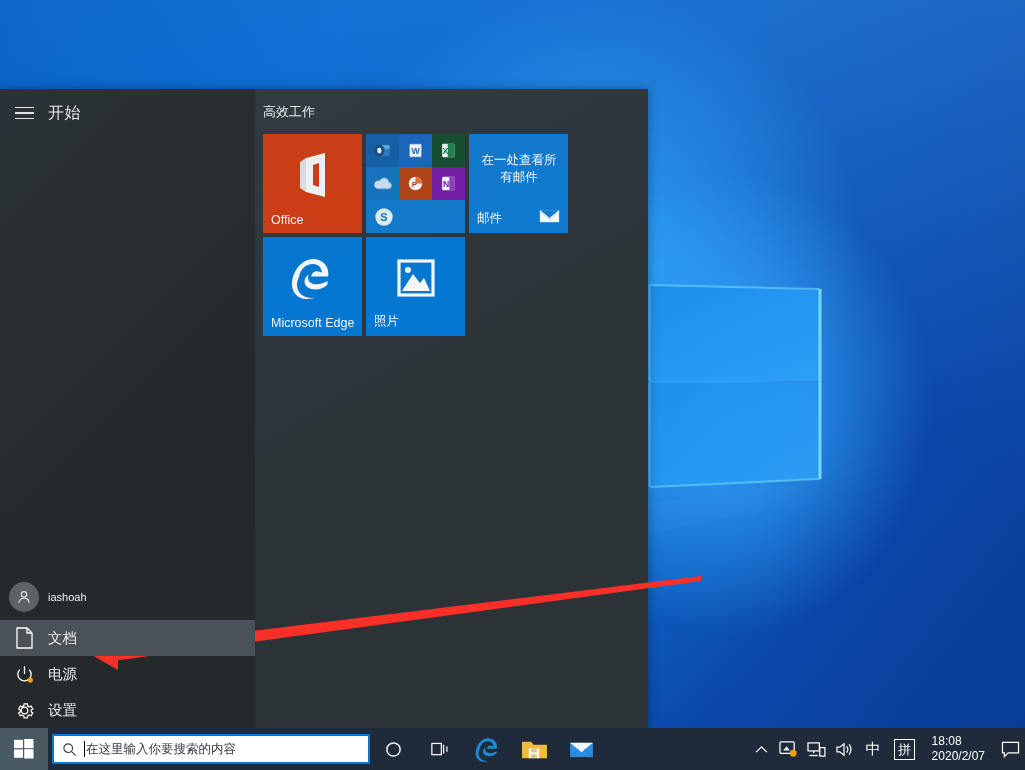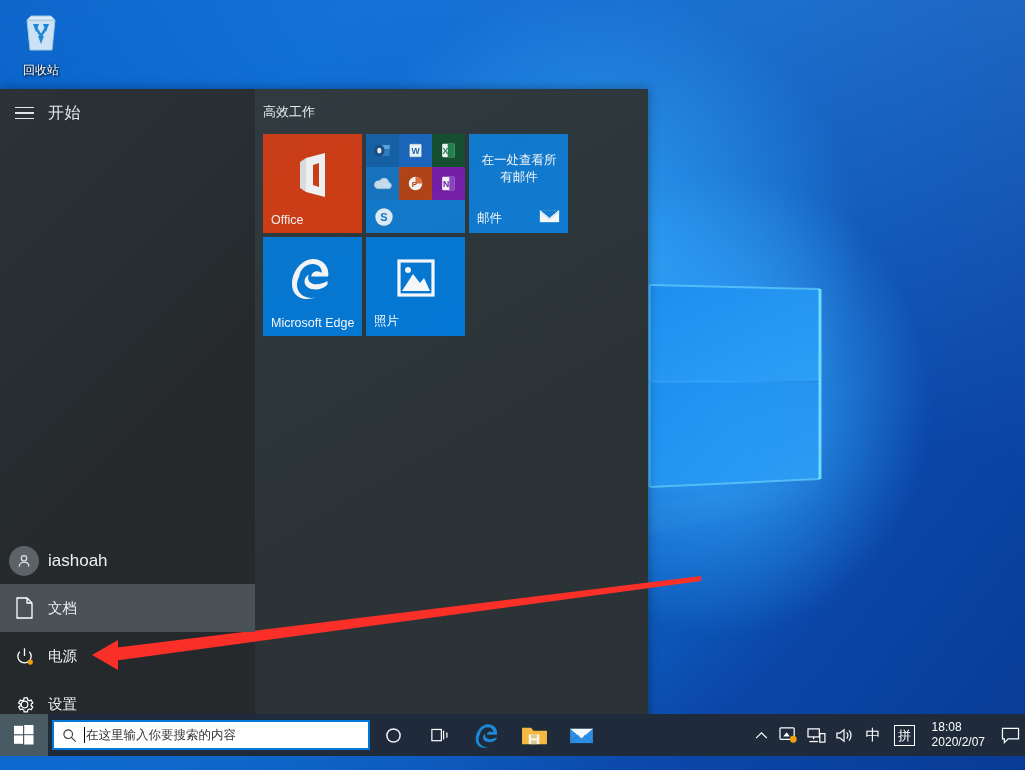--- a/index.html
+++ b/index.html
@@ -70,34 +70,34 @@
   .sm-hamburger .bars{ width:19px; }
   .sm-hamburger .bars i{ display:block; height:1.6px; background:#fff; margin:4px 0; }
   .sm-title{
     position:absolute; left:48px; top:0; height:48px; line-height:48px;
     color:#fff; font-size:16px; letter-spacing:.5px;
   }
 
   
   .sm-nav{ margin-top:auto; padding-bottom:0; }
   .sm-item{
-    display:flex; align-items:center; height:48px; cursor:default;
+    display:flex; align-items:center; height:36px; cursor:default;
     position:relative; z-index:2;
   }
   .sm-item .ic{
     width:48px; min-width:48px; display:flex; align-items:center; justify-content:center;
   }
   .sm-item .lb{ color:#eceff1; font-size:14.5px; }
   .sm-item.selected{ background:#4a5257; }
   .sm-user .av{
     width:30px;height:30px;border-radius:50%;background:#5c6367;
     display:flex;align-items:center;justify-content:center;
   }
   .sm-user{ height:46px; }
-  .sm-user .lb{ font-size:17px; }
+  .sm-user .lb{ font-size:11px; }
 
   
   .group-title{
     position:absolute; left:8px; top:14px; color:#fff; font-size:13px;
   }
   .tiles{ position:absolute; left:8px; top:45px; }
   .tile-row{ display:flex; }
   .tile{
     position:relative; overflow:hidden; cursor:default;
     margin:0 4px 4px 0; color:#fff;
@@ -123,21 +123,21 @@
   
   .t-launcher{ width:99px; height:99px; position:relative; background:#0078d7; }
   .mini{ position:absolute; width:33px; height:33px; display:flex; align-items:center; justify-content:center; }
   .mini-wide{ position:absolute; left:0; top:66px; width:99px; height:33px; background:#0e7ad0; display:flex; align-items:center; }
 
   
   #annotation-arrow{ position:absolute; left:0; top:0; width:1025px; height:770px; pointer-events:none; }
 
   
   #taskbar{
-    position:absolute; left:0; bottom:14px; width:1025px; height:42px;
+    position:absolute; left:0; bottom:0; width:1025px; height:42px;
     background:#1f2b3a; display:flex; align-items:center;
   }
   #start-button{
     width:48px; height:42px; display:flex; align-items:center; justify-content:center;
     background:#4a5a63; cursor:default;
   }
   #search-box{
     width:318px; height:30px; margin-left:4px; background:#fff;
     border:2px solid #0078d7; display:flex; align-items:center; cursor:text;
   }
@@ -183,31 +183,20 @@
     <polygon points="0,383 650,383 650,487 0,486" fill="url(#paneA)" opacity="0.95"></polygon>
     <polygon points="650,383 820,382 820,479 650,487" fill="url(#paneB)" opacity="0.95"></polygon>
     <polyline points="820,289 820,479" fill="none" stroke="#7fe8ff" stroke-width="3" opacity="0.85"></polyline>
     <polyline points="650,285 820,289" fill="none" stroke="#7fe8ff" stroke-width="2" opacity="0.5"></polyline>
     <polyline points="650,487 820,479" fill="none" stroke="#7fe8ff" stroke-width="2" opacity="0.5"></polyline>
     <polyline points="650,285 650,487" fill="none" stroke="#6fd8ff" stroke-width="2" opacity="0.35"></polyline>
     <polygon points="0,140 820,289 820,300 0,200" fill="url(#sheen)"></polygon>
     <polygon points="0,600 820,479 820,500 0,660" fill="url(#sheen)" opacity="0.7"></polygon>
   </svg>
 
-  <div id="recycle-bin">
-    <svg width="50" height="50" viewBox="0 0 50 50">
-      <polygon points="11,14 39,14 36,44 14,44" fill="#e8f4fb" fill-opacity="0.88" stroke="#9fc7e0" stroke-width="1"></polygon>
-      <polygon points="11,14 39,14 35,10 15,10" fill="#f4fbff" fill-opacity="0.9" stroke="#9fc7e0" stroke-width="1"></polygon>
-      <polygon points="17,18 23,18 20,26" fill="#1e87d6"></polygon>
-      <polygon points="27,18 33,18 30,26" fill="#1e87d6"></polygon>
-      <polygon points="22,30 28,30 25,38" fill="#1e87d6"></polygon>
-      <path d="M20,22 L25,30 L30,22" fill="none" stroke="#1e87d6" stroke-width="2.4"></path>
-    </svg>
-    <div class="rb-label">回收站</div>
-  </div>
 </div>
 
 <div id="start-menu">
 
   <div class="sm-left">
     <div class="sm-hamburger">
       <span class="bars">
           <i></i>
           <i></i>
           <i></i>

